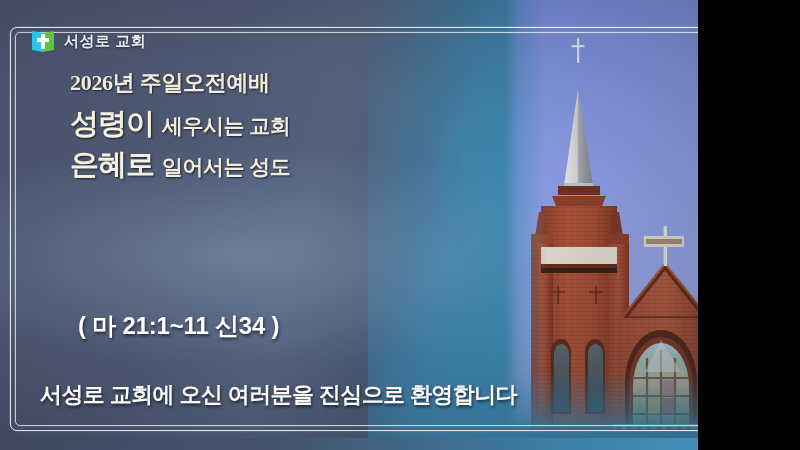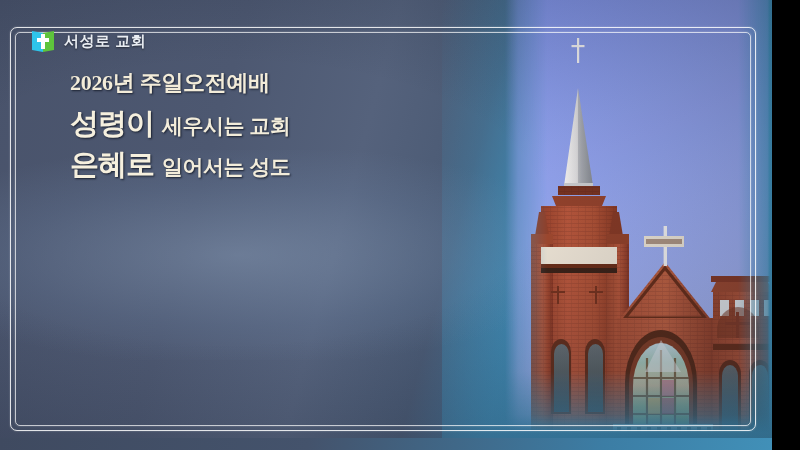--- a/index.html
+++ b/index.html
@@ -7,21 +7,21 @@
     margin: 0;
     padding: 0;
     background: #000;
   }
   body {
     font-family: "Liberation Sans", "DejaVu Sans", sans-serif;
   }
 
   #slide {
     position: relative;
-    width: 772px;
+    width: 698px;
     height: 450px;
     overflow: hidden;
     background: #4b5770;
   }
 
   
   .bg-base {
     position: absolute;
     inset: 0;
     background:
@@ -396,16 +396,18 @@
     <span class="sub-strong">은혜로</span>
     <span class="sub-rest">일어서는 성도</span>
   </div>
 
   <div class="sub-line l1">
     <span class="sub-strong">성령이</span>
     <span class="sub-rest">세우시는 교회</span>
   </div>
 
 
-
+  <div class="reference">( 마 21:1~11 신34 )</div>
+
+  <div class="welcome">서성로 교회에 오신 여러분을 진심으로 환영합니다</div>
 
   <div class="bottom-strip"></div>
 </div>
 
 </body></html>

